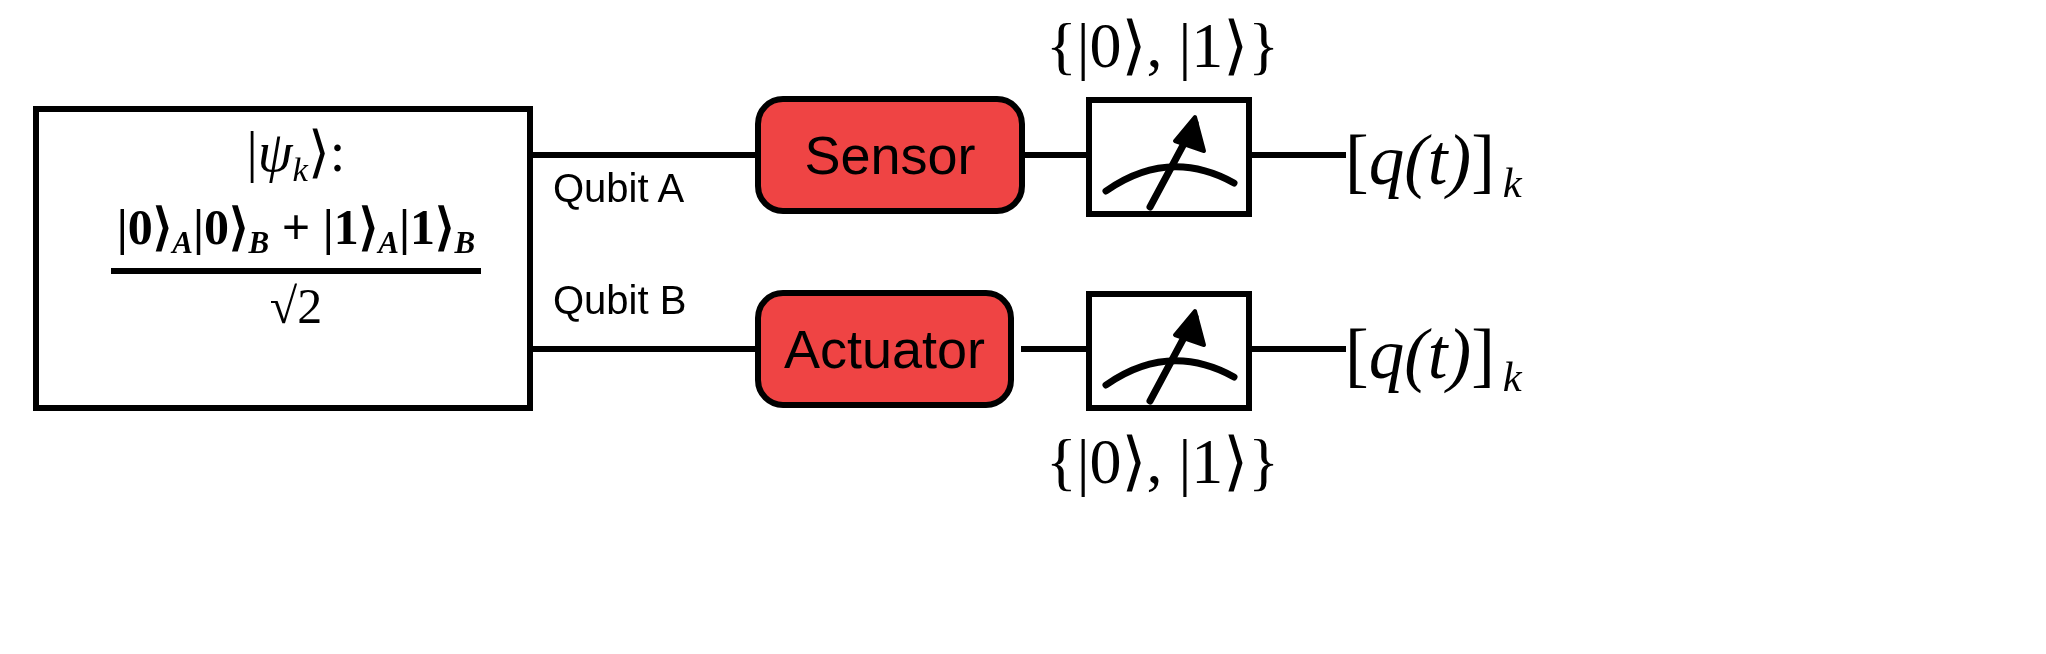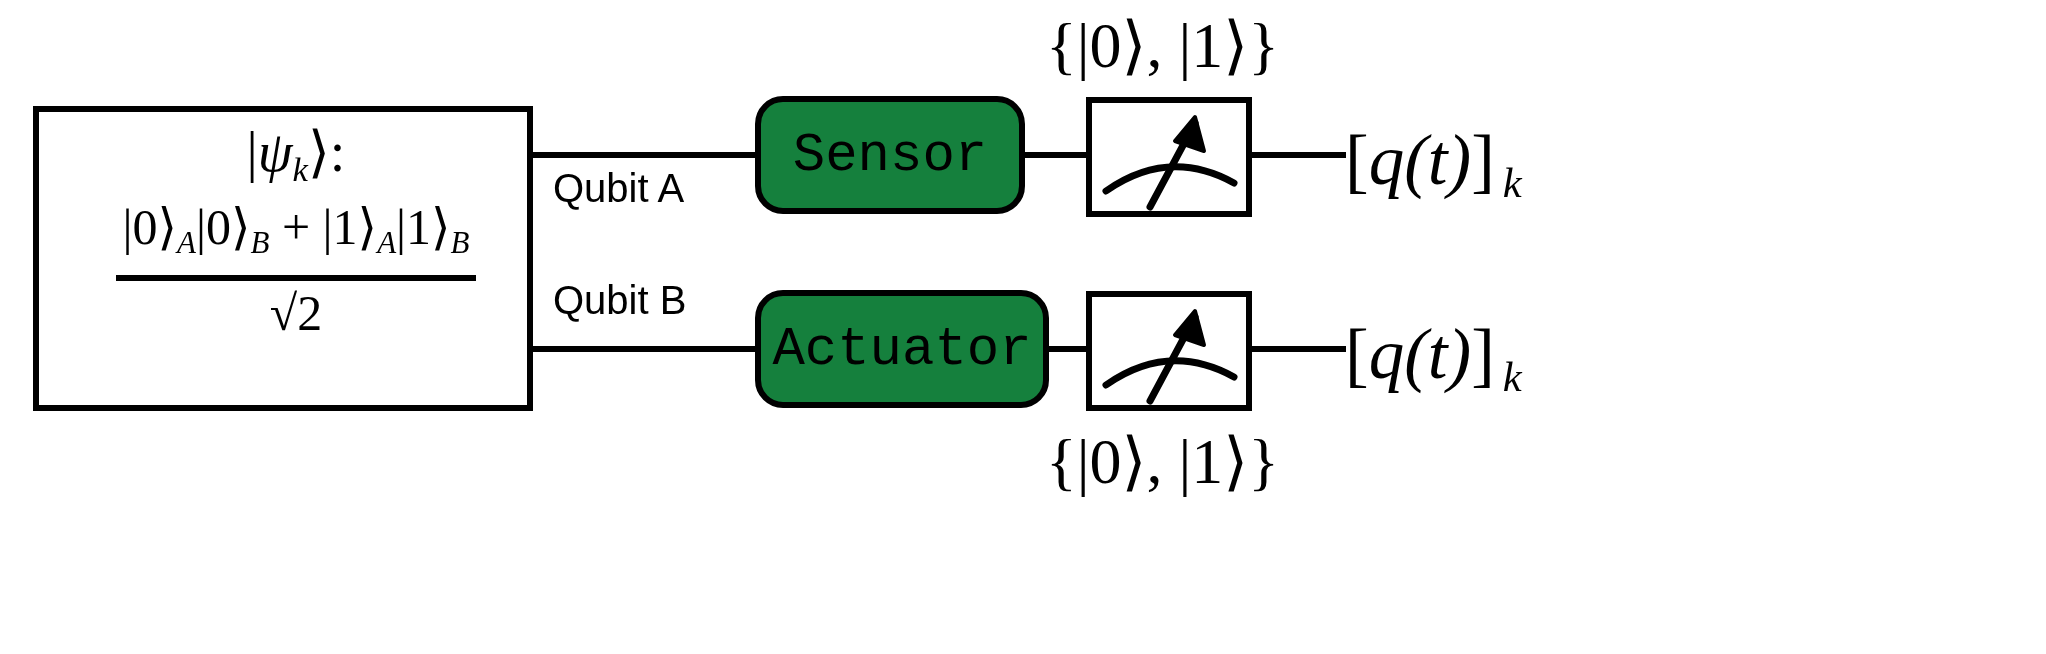--- a/index.html
+++ b/index.html
@@ -28,35 +28,35 @@
     margin-bottom:14px;white-space:nowrap;
   }
   #psi-label .up{font-style:normal;}
   .sub{font-size:0.62em;vertical-align:-0.28em;font-style:italic;}
 
   
   #bell-fraction{
     display:flex;flex-direction:column;align-items:center;
     font-family:"Liberation Serif", serif;font-size:50px;line-height:1.05;
   }
-  #bell-numerator{white-space:nowrap;padding:0 6px 15px 6px;font-style:normal;}
+  #bell-numerator{white-space:nowrap;padding:0 6px 8px 6px;font-style:normal;font-weight:bold;}
   #bell-bar{width:100%;height:6px;background:#000;}
   #bell-denominator{padding-top:6px;font-style:normal;font-size:50px;}
 
   
   .wire{background:#000;height:6px;position:absolute;}
 
   
   .proc-box{
-    position:absolute;border:6px solid #000;border-radius:28px;background:#15803d;
+    position:absolute;border:6px solid #000;border-radius:28px;background:#ef4444;
     box-sizing:border-box;display:flex;align-items:center;justify-content:center;
-    font-family:Liberation Mono, monospace;font-size:54px;letter-spacing:0;
+    font-family:Liberation Sans, sans-serif;font-size:54px;letter-spacing:0;
   }
   #sensor-box{left:755px;top:96px;width:270px;height:118px;}
-  #actuator-box{left:755px;top:290px;width:294px;height:118px;}
+  #actuator-box{left:755px;top:290px;width:259px;height:118px;}
 
   
   .meter-box{
     position:absolute;border:6px solid #000;background:#fff;box-sizing:border-box;
   }
   #meter-a{left:1086px;top:97px;width:166px;height:120px;}
   #meter-b{left:1086px;top:291px;width:166px;height:120px;}
   .meter-svg{position:absolute;left:0;top:0;width:100%;height:100%;}
 
   

